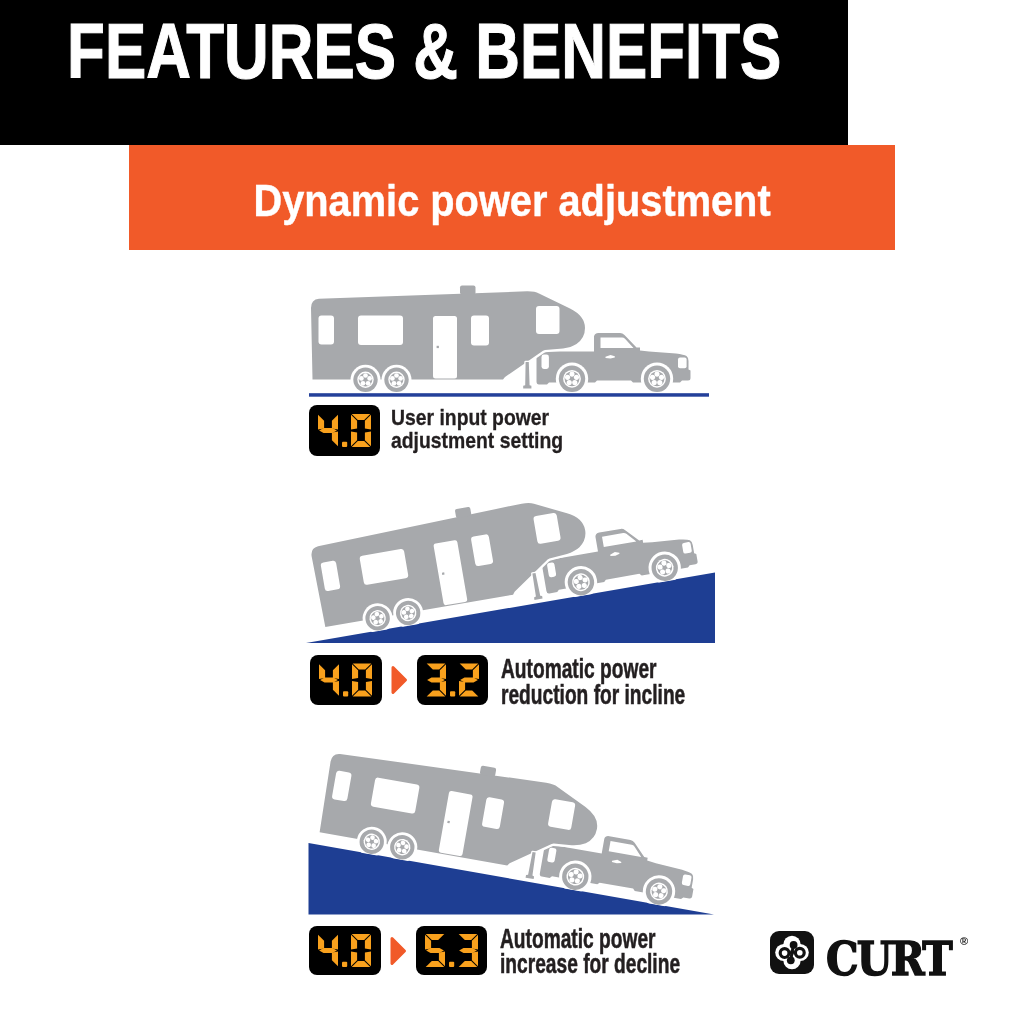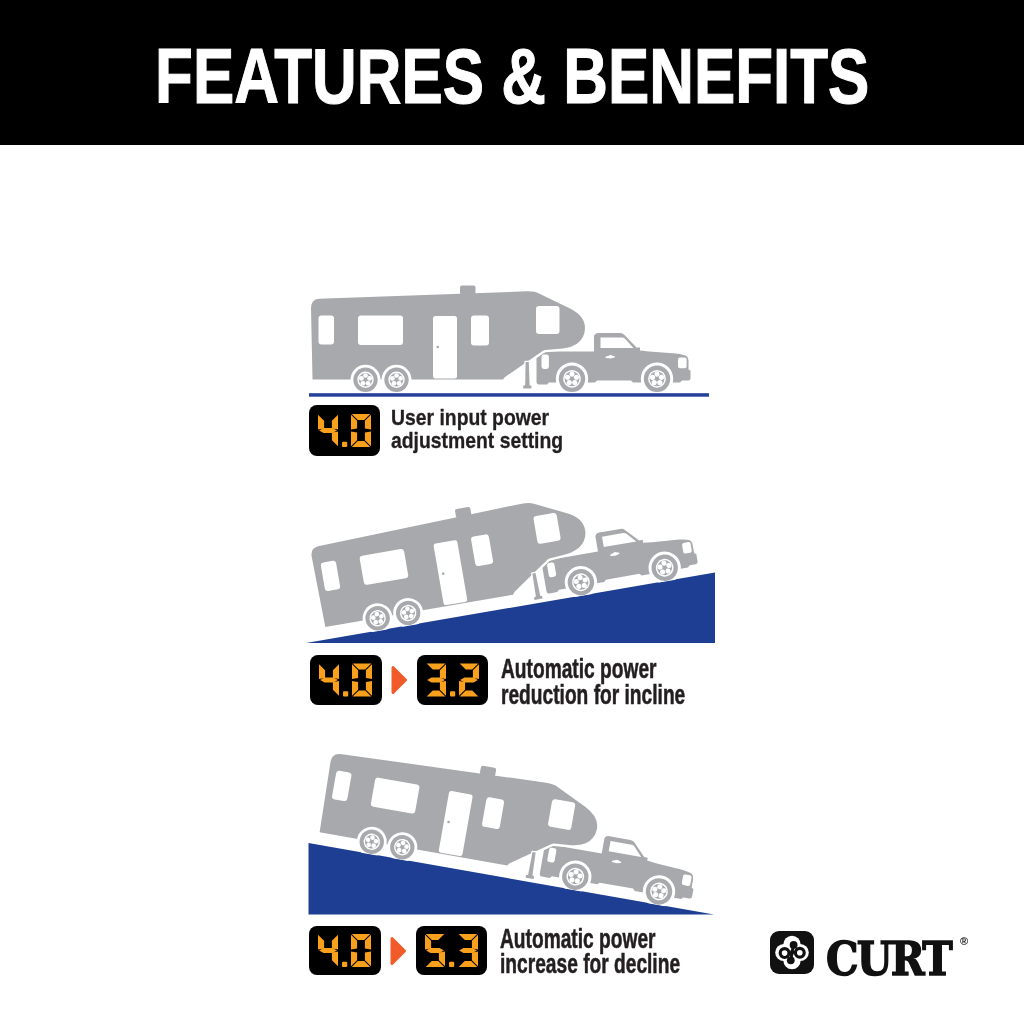--- a/index.html
+++ b/index.html
@@ -1,22 +1,22 @@
 <!DOCTYPE html>
 <html><head>
 <meta charset="utf-8">
 <style>
   html,body{margin:0;padding:0;background:#ffffff;}
   .stage{position:relative;width:1024px;height:1024px;background:#ffffff;overflow:hidden;
          font-family:"Liberation Sans",sans-serif;}
   .abs{position:absolute;}
 
   
-  .banner-black{left:0;top:0;width:1024px;height:145px;background:#000000;
-                display:flex;align-items:center;justify-content:center;}
+  .banner-black{left:0;top:0;width:848px;height:145px;background:#000000;
+                display:flex;justify-content:center;}
   .headline{color:#ffffff;font-weight:bold;font-size:77px;letter-spacing:0px;-webkit-text-stroke:1.1px #ffffff;
             transform:scaleX(0.804);transform-origin:50% 50%;white-space:nowrap;
             padding-top:7px;}
   .banner-orange{left:129px;top:145px;width:766px;height:105px;background:#F15A29;
                  display:flex;align-items:center;justify-content:center;}
   .subtitle{color:#ffffff;font-weight:bold;font-size:44px;-webkit-text-stroke:0.4px #ffffff;
             transform:scaleX(0.904);transform-origin:50% 50%;white-space:nowrap;
             padding-top:7px;}
 
   
@@ -42,20 +42,23 @@
 </style>
 </head>
 <body>
 
 <div class="stage">
 
   <div class="abs banner-black">
     <div class="headline">FEATURES &amp; BENEFITS</div>
   </div>
 
+  <div class="abs banner-orange">
+    <div class="subtitle">Dynamic power adjustment</div>
+  </div>
 
   <svg class="abs scenes-svg" width="1024" height="1024" viewBox="0 0 1024 1024">
     <defs>
       <clipPath id="rigclip">
           <rect x="-5" y="-12" width="400" height="122.4"></rect>
         </clipPath>
       <g id="wheel">
         <circle r="16.2" fill="#ffffff"></circle>
         <circle r="13.2" fill="#A7A9AC"></circle>
         <circle r="8.9" fill="#ffffff"></circle>

